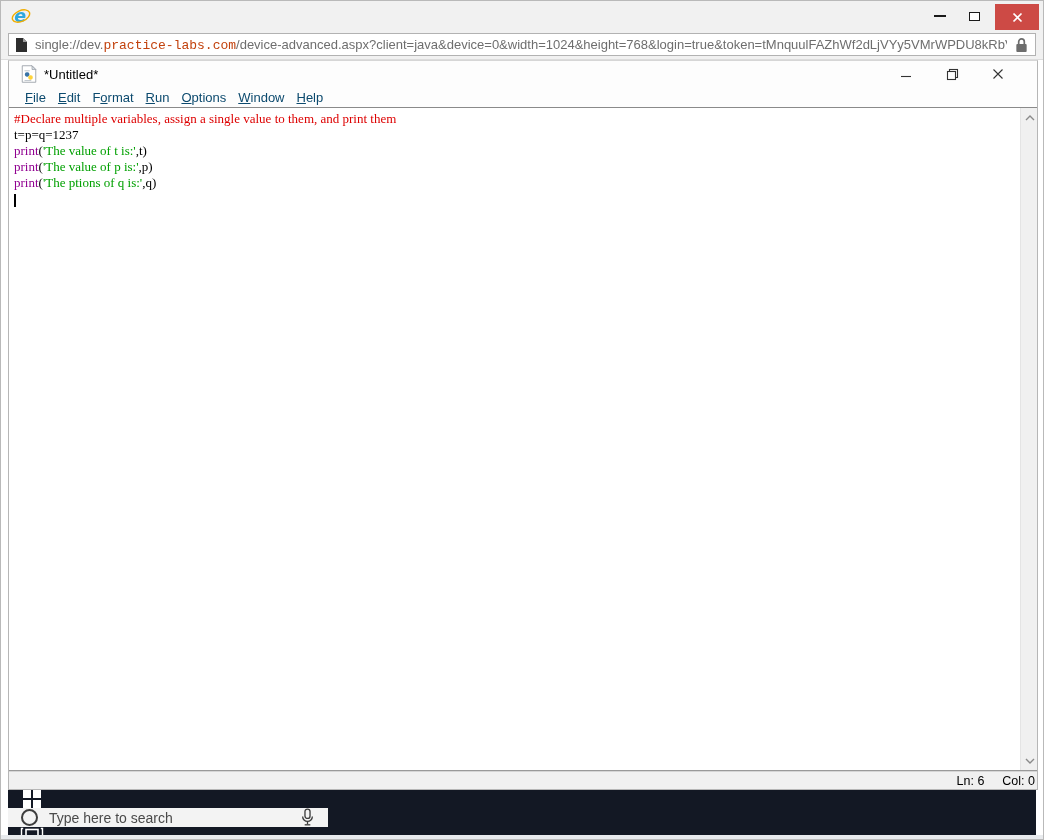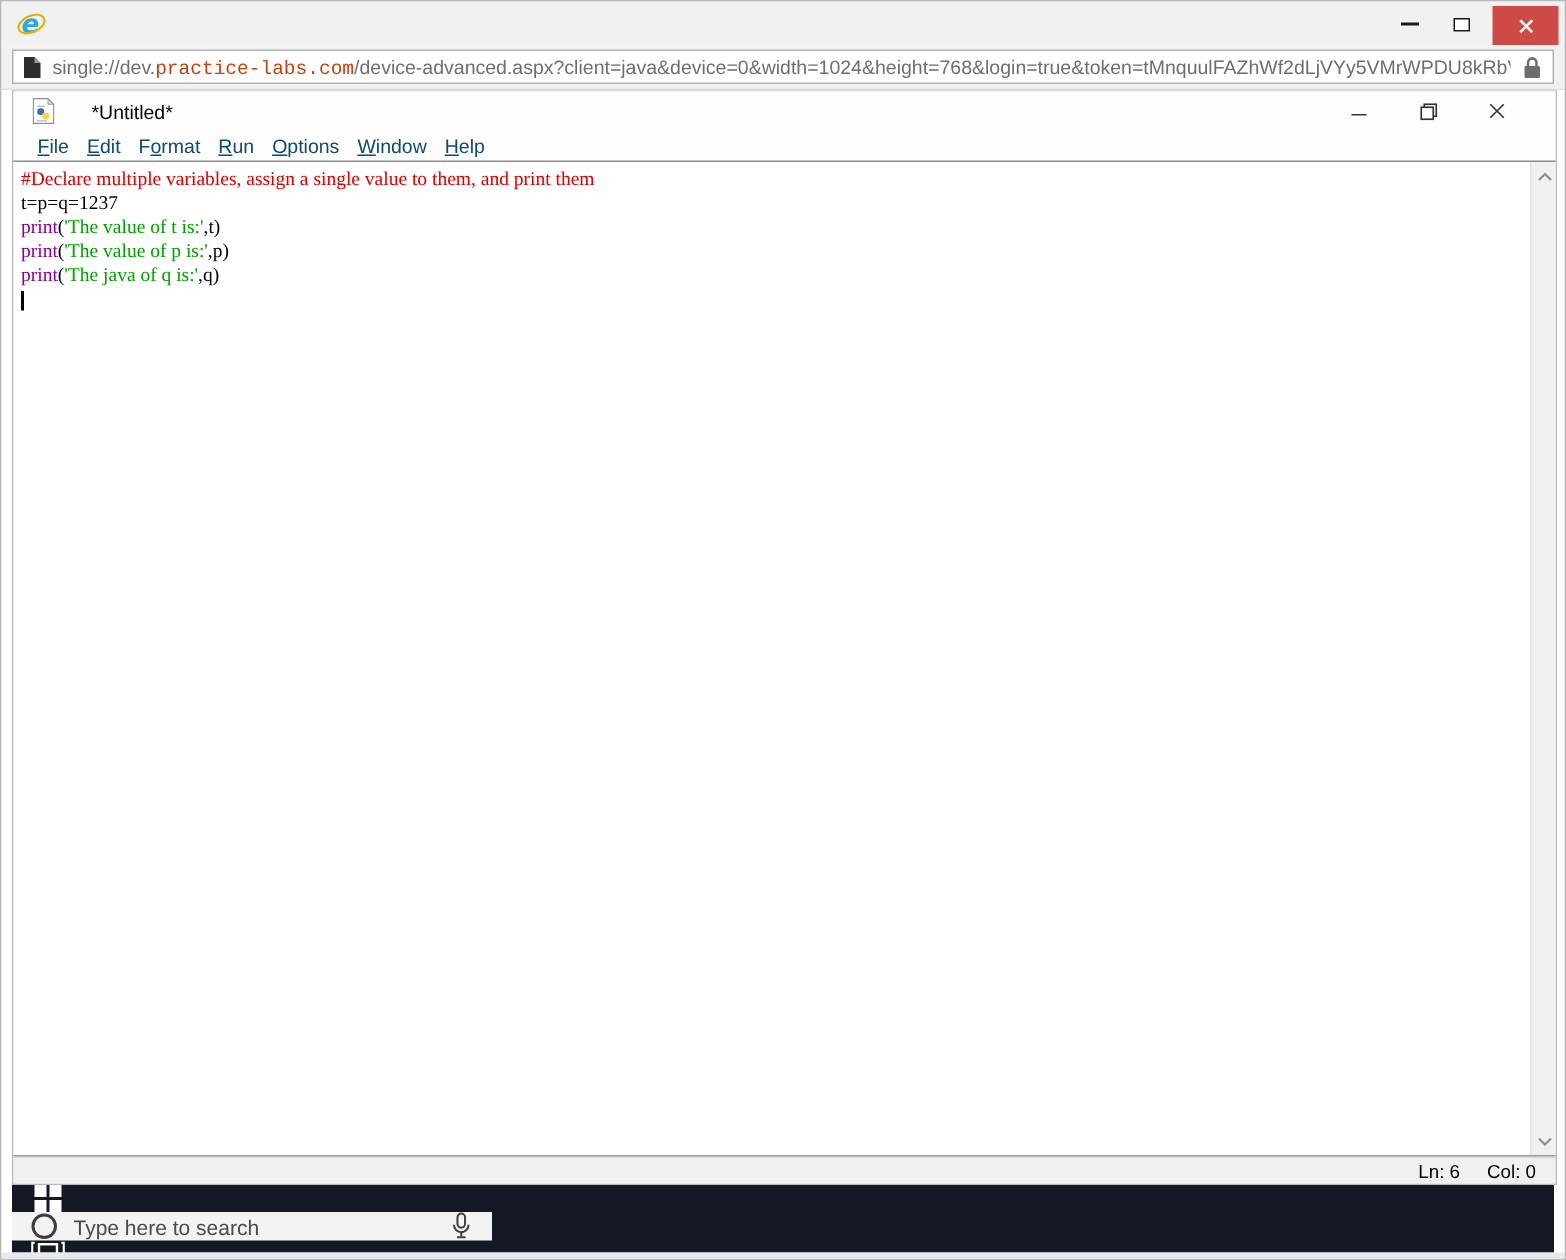--- a/index.html
+++ b/index.html
@@ -34,21 +34,21 @@
   }
   .url-text { font-size: 13px; color: #6e6e6e; white-space: nowrap; overflow: hidden; flex: 1; }
   .url-domain { color: #c2410c; font-family: Liberation Mono, monospace; }
   
   .remote { position: absolute; top: 58px; left: 0; right: 0; bottom: 0; background: #fff; border-top: 1px solid #dcdcdc; }
   .idle-window {
     position: absolute; top: 0; left: 7px; width: 1030px; height: 730px;
     background: #fff; border: 1px solid #b6b6b6; border-top-color: #d6d6d6;
     display: flex; flex-direction: column;
   }
-  .idle-titlebar { height: 26px; display: flex; align-items: center; padding-left: 12px; gap: 24px; background: #fdfdfd; justify-content: space-between; }
+  .idle-titlebar { height: 26px; display: flex; align-items: center; padding-left: 12px; gap: 7px; background: #fdfdfd; justify-content: space-between; }
   .idle-title { font-size: 13px; color: #000; }
   .idle-controls { margin-left: auto; display: flex; padding-right: 16px; }
   .ic-btn { width: 46px; height: 24px; display: flex; align-items: center; justify-content: center; }
   .idle-menubar { height: 20px; display: flex; align-items: center; padding-left: 10px; font-size: 13px; color: #0c4a6e; background: #fdfdfd; }
   .menu-item { padding: 0 6px; }
   .menu-key { text-decoration: underline; }
   .editor {
     position: relative; flex: 1; background: #fff;
     border-top: 1px solid #8a8a8a; border-bottom: 1px solid #999;
     font-family: Liberation Serif, serif;
@@ -63,21 +63,21 @@
   .caret { display: inline-block; width: 2px; height: 13px; background: #000; vertical-align: middle; }
   .vscroll {
     position: absolute; top: 0; right: 0; bottom: 0; width: 17px;
     background: #f0f0f0; border-left: 1px solid #e4e4e4;
   }
   .sb-arrow { position: absolute; left: 0; width: 17px; height: 17px; display: flex; align-items: center; justify-content: center; }
   .sb-up { top: 1px; } .sb-down { bottom: 1px; }
   .statusbar {
     height: 18px; background: #f0f0f0; border-top: 1px solid #d5d5d5;
     display: flex; justify-content: flex-end; align-items: center;
-    gap: 18px; padding-right: 13px; font-size: 12.5px; color: #000;
+    gap: 18px; padding-right: 2px; font-size: 12.5px; color: #000;
   }
   
   .taskbar {
     position: absolute; top: 730px; left: 7px; width: 1028px; height: 45px;
     background: #131824; display: flex; align-items: stretch; flex-direction: column;
   }
   .below-strip { position: absolute; top: 775px; left: 0; right: 0; height: 7px; background: #e8eaed; }
   .start-btn { width: 48px; display: flex; align-items: center; justify-content: center; }
   .win-logo { width: 18px; height: 18px; display: grid; grid-template-columns: 1fr 1fr; grid-template-rows: 1fr 1fr; gap: 2px; }
   .win-logo div { background: #fff; }
@@ -179,21 +179,21 @@
         <span class="menu-item"><span class="menu-key">W</span>indow</span>
         <span class="menu-item"><span class="menu-key">H</span>elp</span>
       </div>
 
     <div class="editor">
       <div class="code">
           <div class="code-line"><span class="tok-comment">#Declare multiple variables, assign a single value to them, and print them</span></div>
           <div class="code-line"><span class="tok-plain">t=p=q=1237</span></div>
           <div class="code-line"><span class="tok-builtin">print</span><span class="tok-plain">(</span><span class="tok-string">'The value of t is:'</span><span class="tok-plain">,t)</span></div>
           <div class="code-line"><span class="tok-builtin">print</span><span class="tok-plain">(</span><span class="tok-string">'The value of p is:'</span><span class="tok-plain">,p)</span></div>
-          <div class="code-line"><span class="tok-builtin">print</span><span class="tok-plain">(</span><span class="tok-string">'The java of q is:'</span><span class="tok-plain">,q)</span></div>
+          <div class="code-line"><span class="tok-builtin">print</span><span class="tok-plain">(</span><span class="tok-string">'The ptions of q is:'</span><span class="tok-plain">,q)</span></div>
           <div class="code-line"><span class="caret"></span></div>
         </div>
       <div class="vscroll">
         <div class="sb-arrow sb-up">
           <svg width="10" height="6" viewBox="0 0 10 6">
               <path d="M1 5 L5 1 L9 5" fill="none" stroke="#8a8a8a" stroke-width="1.4"></path>
             </svg>
         </div>
         <div class="sb-arrow sb-down">
           <svg width="10" height="6" viewBox="0 0 10 6">

